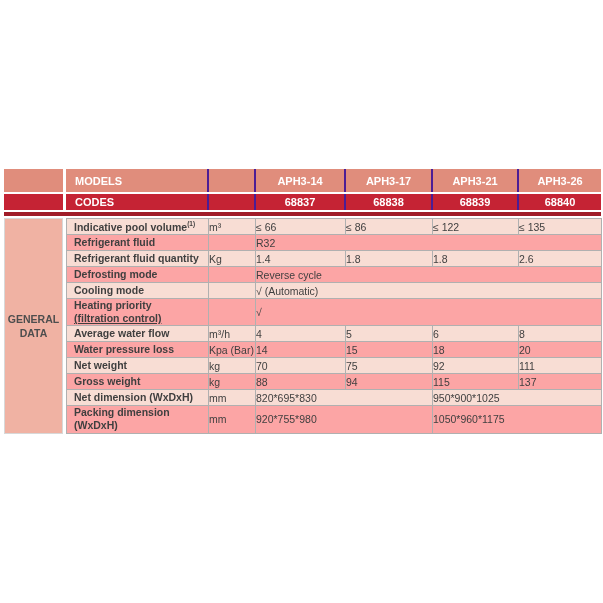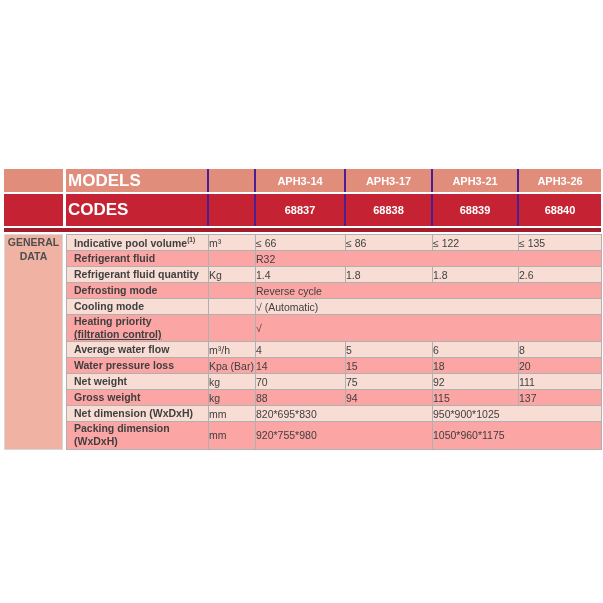--- a/index.html
+++ b/index.html
@@ -13,39 +13,39 @@
   .hrow { display: flex; align-items: stretch; }
   .side { width: 59px; margin-right: 3px; flex: none; }
   .vgap { height: 2px; }
 
   .salmon  { background: #e08d7c; }
   .crimson { background: #c52334; }
   .strip   { height: 4px; width: 100%; background: #a01d29; }
   .side.general {
     background: #f0b2a3;
     border: 1px solid #d8d8d8;
-    display: flex; flex-direction: column; justify-content: flex-start; align-items: center;
+    display: flex; flex-direction: column; justify-content: center; align-items: center;
     font-weight: bold; font-size: 10.5px; color: #4e4e4e; line-height: 1.35;
     text-align: center;
   }
 
   table { border-collapse: collapse; table-layout: fixed; width: 535px; flex: none; }
   col.c-label { width: 142px; }
   col.c-unit  { width: 47px;  }
   col.c-v1 { width: 90px; }
   col.c-v2 { width: 87px; }
   col.c-v3 { width: 86px; }
   col.c-v4 { width: 83px; }
 
   
   table.hdr td { border-left: 2px solid #4c1d95; vertical-align: middle; }
   table.hdr td:first-child { border-left: none; }
   table.hdr.models td { background: #e08d7c; height: 23px; }
-  table.hdr.codes  td { background: #c52334; height: 32px; }
-  td.hlbl { color: #ffffff; font-weight: bold; font-size: 17px; padding-left: 2px; text-align: left; }
+  table.hdr.codes  td { background: #c52334; height: 16px; }
+  td.hlbl { color: #ffffff; font-weight: bold; font-size: 11px; padding-left: 9px; text-align: left; }
   td.hval { color: #ffffff; font-weight: bold; font-size: 11px; text-align: center; }
 
   
   table.data td { border: 1px solid #b0b0b0; vertical-align: middle; font-size: 10.5px; color: #3f3f3f; }
   table.data tr { height: 16px; }
   table.data tr.tall { height: 20px; }
   table.data tr.pink td { background: #f8ddd4; }
   table.data tr.white td { background: #fca5a5; }
   td.lbl { font-weight: bold; color: #3a3a3a; padding-left: 7px; text-align: left; line-height: 1.25; }
   td.lbl sup { font-size: 6.5px; vertical-align: super; }

